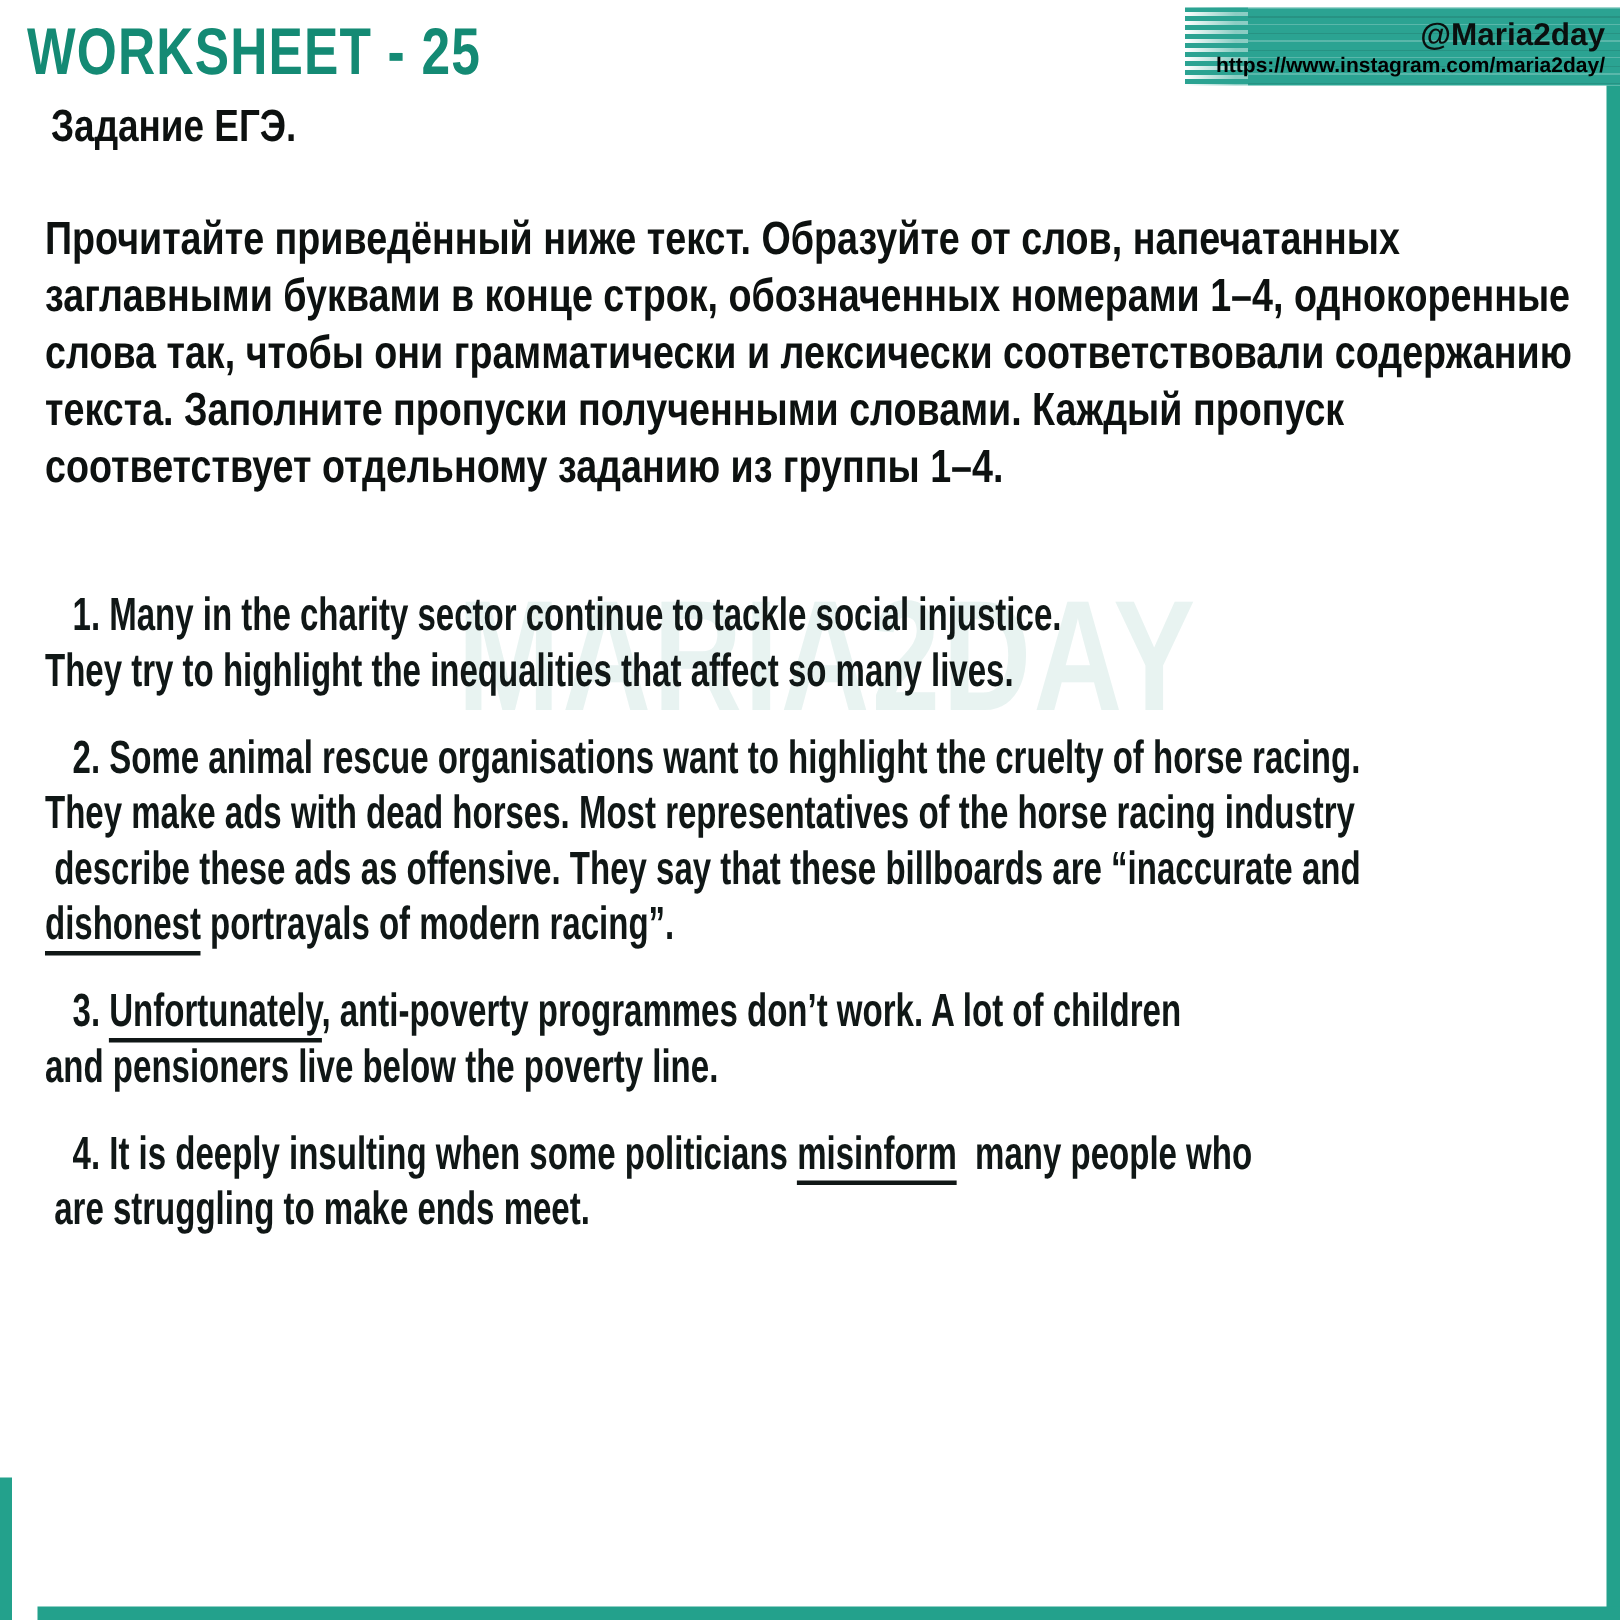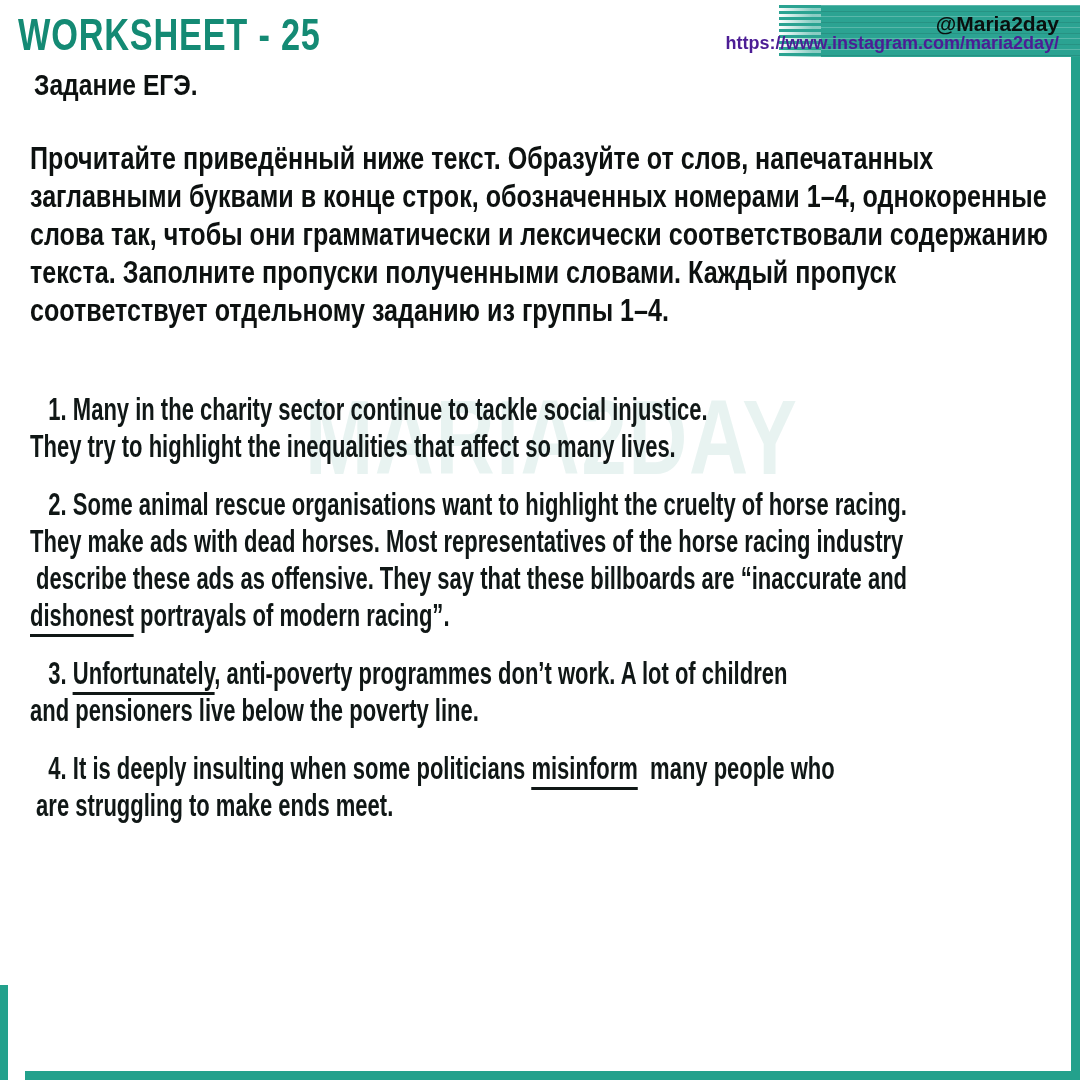--- a/index.html
+++ b/index.html
@@ -16,34 +16,34 @@
   .subtitle{
     position:absolute;left:34px;top:68px;
     font-size:30px;font-weight:700;
     transform:scaleX(0.82);transform-origin:0 0;white-space:pre;z-index:2;
   }
   
   .brush{
     position:absolute;right:0;top:5px;width:238px;height:52px;
     background:#2ba392;z-index:2;
     display:flex;flex-direction:column;justify-content:center;align-items:flex-end;
-    padding-right:21px;
+    padding-right:10px;
   }
   .brush::before{
     content:"";position:absolute;left:-42px;top:0;width:42px;height:100%;
     background:
       repeating-linear-gradient(180deg,#2ba392 0 3px,rgba(43,163,146,0) 3px 6px),
       linear-gradient(90deg,rgba(43,163,146,0) 0%,rgba(43,163,146,.55) 80%);
   }
   .brush::after{
     content:"";position:absolute;inset:0;pointer-events:none;
     background:repeating-linear-gradient(180deg,rgba(255,255,255,.22) 0 1px,rgba(0,0,0,0) 1px 6px,rgba(0,0,0,.10) 6px 7px,rgba(0,0,0,0) 7px 11px);
   }
   .handle{font-size:21px;font-weight:700;color:#0a0f0e;line-height:24px;position:relative;z-index:1;}
-  .url{font-size:18px;font-weight:700;color:#4c1d95;line-height:15px;position:relative;z-index:1;}
+  .url{font-size:14px;font-weight:700;color:#000000;line-height:15px;position:relative;z-index:1;}
   
   .watermark{
     position:absolute;left:305px;top:378px;z-index:1;
     font-size:105px;font-weight:700;letter-spacing:2px;
     color:rgba(31,138,121,0.10);
     transform:scaleX(0.78);transform-origin:0 0;white-space:pre;
   }
   
   .instructions{
     position:absolute;left:30px;top:140px;width:1500px;z-index:2;

